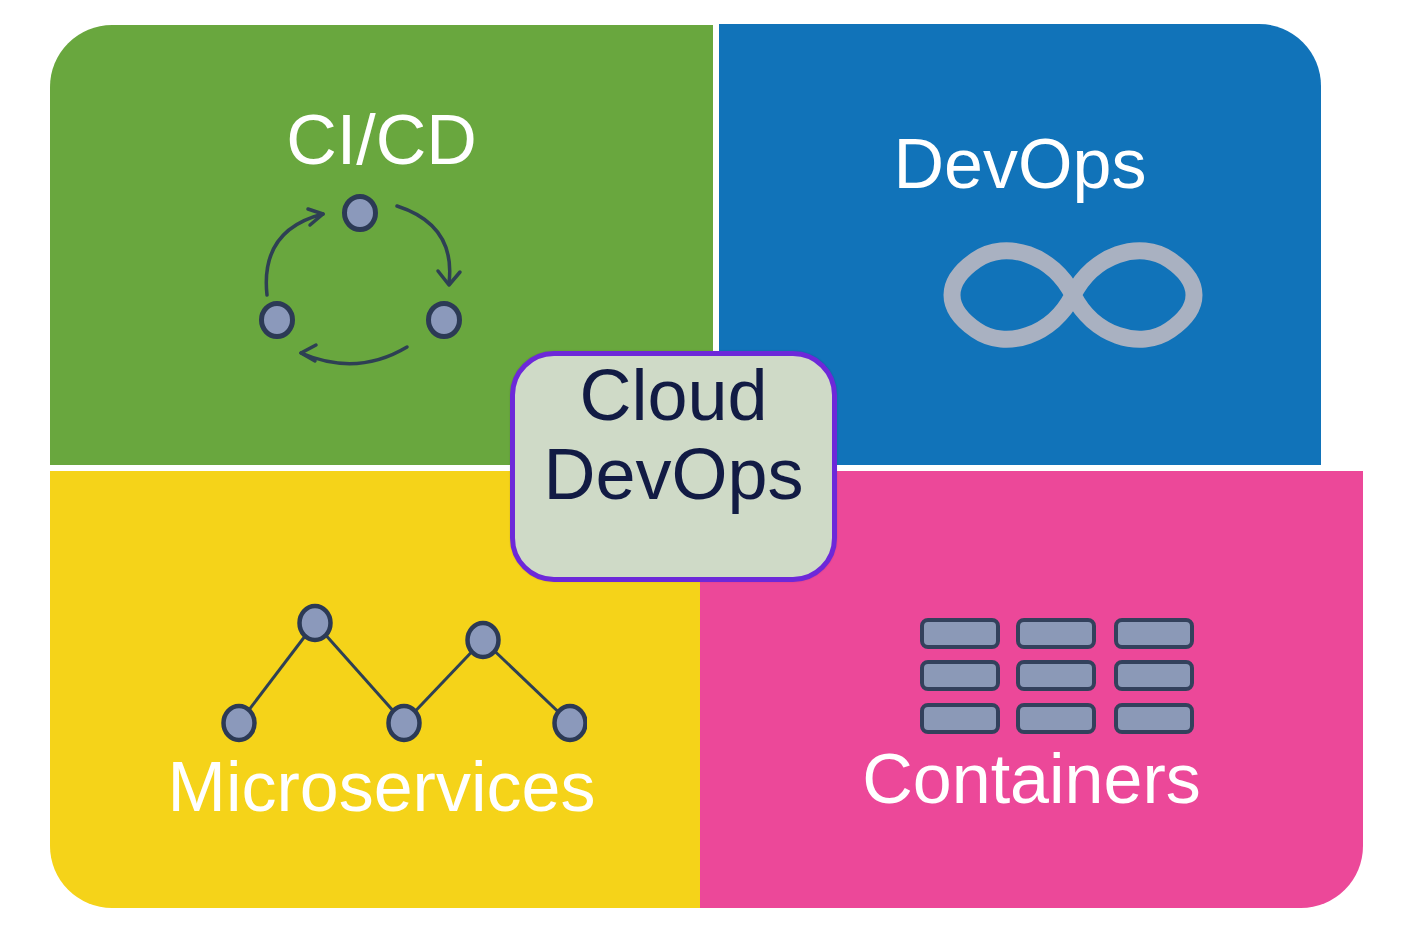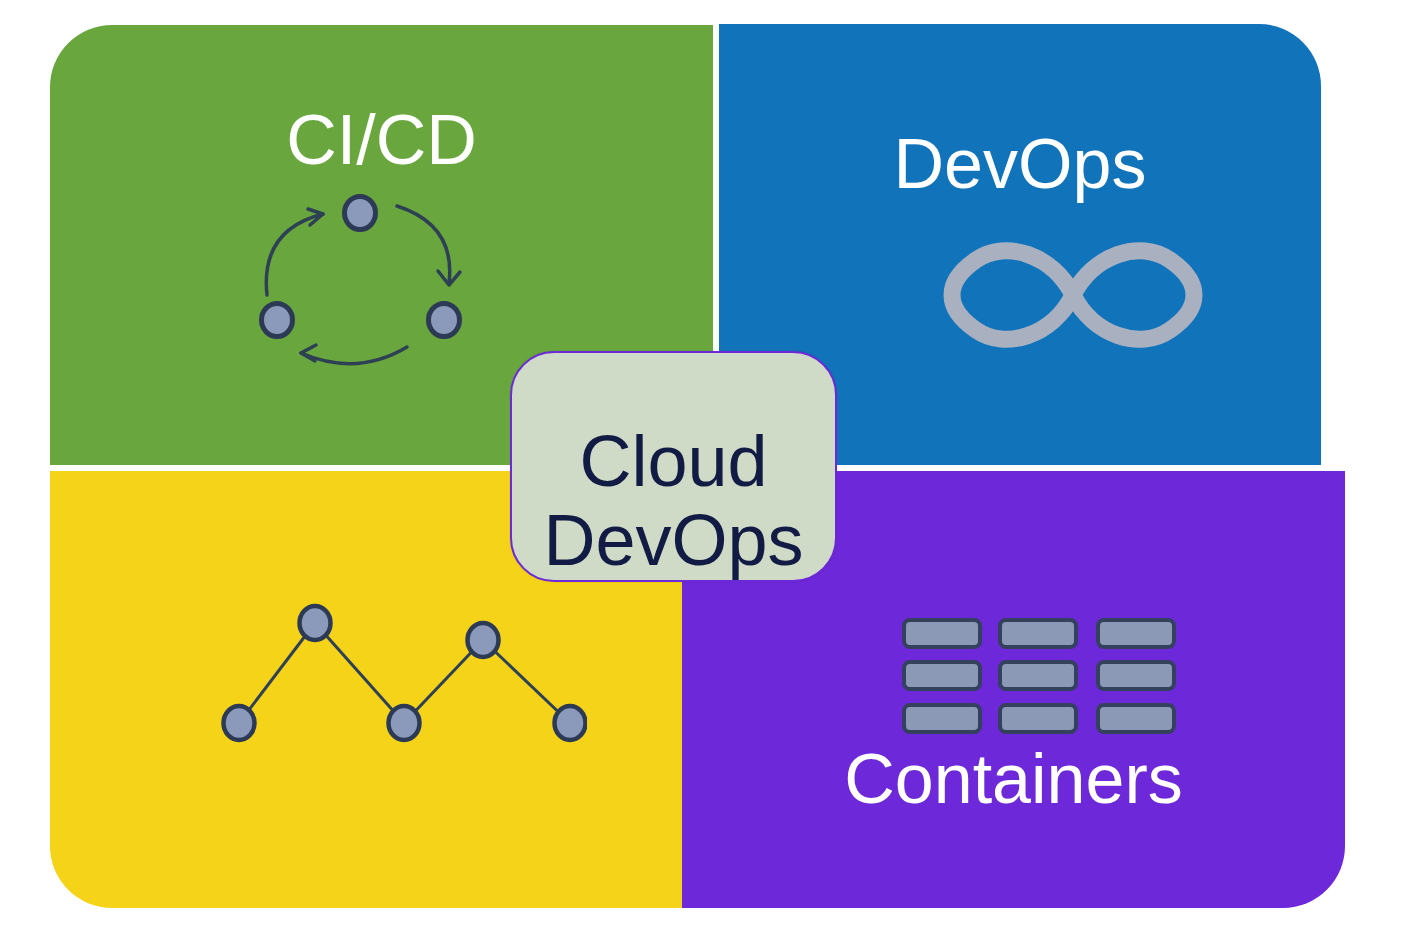--- a/index.html
+++ b/index.html
@@ -29,22 +29,22 @@
     left: 719px; top: 24px; width: 602px; height: 441px;
     background: #1173B9;
     border-radius: 0 62px 0 0;
   }
   .quadrant.yellow {
     left: 50px; top: 471px; width: 663px; height: 437px;
     background: #F5D319;
     border-radius: 0 0 0 62px;
   }
   .quadrant.orange {
-    left: 682px; top: 471px; width: 663px; height: 437px;
-    background: #6d28d9;
+    left: 700px; top: 471px; width: 663px; height: 437px;
+    background: #ec4899;
     border-radius: 0 0 62px 0;
   }
   .q-title {
     position: absolute;
     left: 0; right: 0;
     text-align: center;
     color: #FFFFFF;
     font-size: 70px;
     line-height: 72px;
     white-space: nowrap;
@@ -57,26 +57,26 @@
   .cicd-icon     { left: 185px; top: 158px; }
   .infinity-icon { left: 219px; top: 209px; }
   .network-icon  { left: 157px; top: 129px; }
   .grid-icon     { left: 218px; top: 145px; }
   .center-box {
     position: absolute;
     left: 510px; top: 351px;
     width: 327px; height: 231px;
     box-sizing: border-box;
     background: #CFDAC7;
-    border: 2px solid #6d28d9;
+    border: 5px solid #6d28d9;
     border-radius: 44px;
     display: flex;
     flex-direction: column;
     align-items: center;
-    justify-content: flex-end;
+    justify-content: flex-start;
     box-shadow: 0 0 2px rgba(0,0,0,0.12);
   }
   .center-line {
     color: #121B44;
     font-size: 72px;
     line-height: 79px;
     text-align: center;
     white-space: nowrap;
   }
 </style>
@@ -127,20 +127,21 @@
         <line x1="276" y1="40" x2="363" y2="123"></line>
       </g>
       <g fill="#8B99BB" stroke="#2C3A55" stroke-width="4.5">
         <ellipse cx="32" cy="123" rx="15.5" ry="17"></ellipse>
         <ellipse cx="108" cy="23" rx="15.5" ry="17"></ellipse>
         <ellipse cx="197" cy="123" rx="15.5" ry="17"></ellipse>
         <ellipse cx="276" cy="40" rx="15.5" ry="17"></ellipse>
         <ellipse cx="363" cy="123" rx="15.5" ry="17"></ellipse>
       </g>
     </svg>
+    <div class="q-title">Microservices</div>
   </div>
 
   <div class="quadrant orange">
     <svg class="q-icon grid-icon" width="280" height="120" viewBox="0 0 280 120">
       <g fill="#8B99B7" stroke="#33415C" stroke-width="4">
         <rect x="4" y="4" width="76" height="27" rx="6"></rect>
         <rect x="100" y="4" width="76" height="27" rx="6"></rect>
         <rect x="198" y="4" width="76" height="27" rx="6"></rect>
         <rect x="4" y="46" width="76" height="27" rx="6"></rect>
         <rect x="100" y="46" width="76" height="27" rx="6"></rect>

